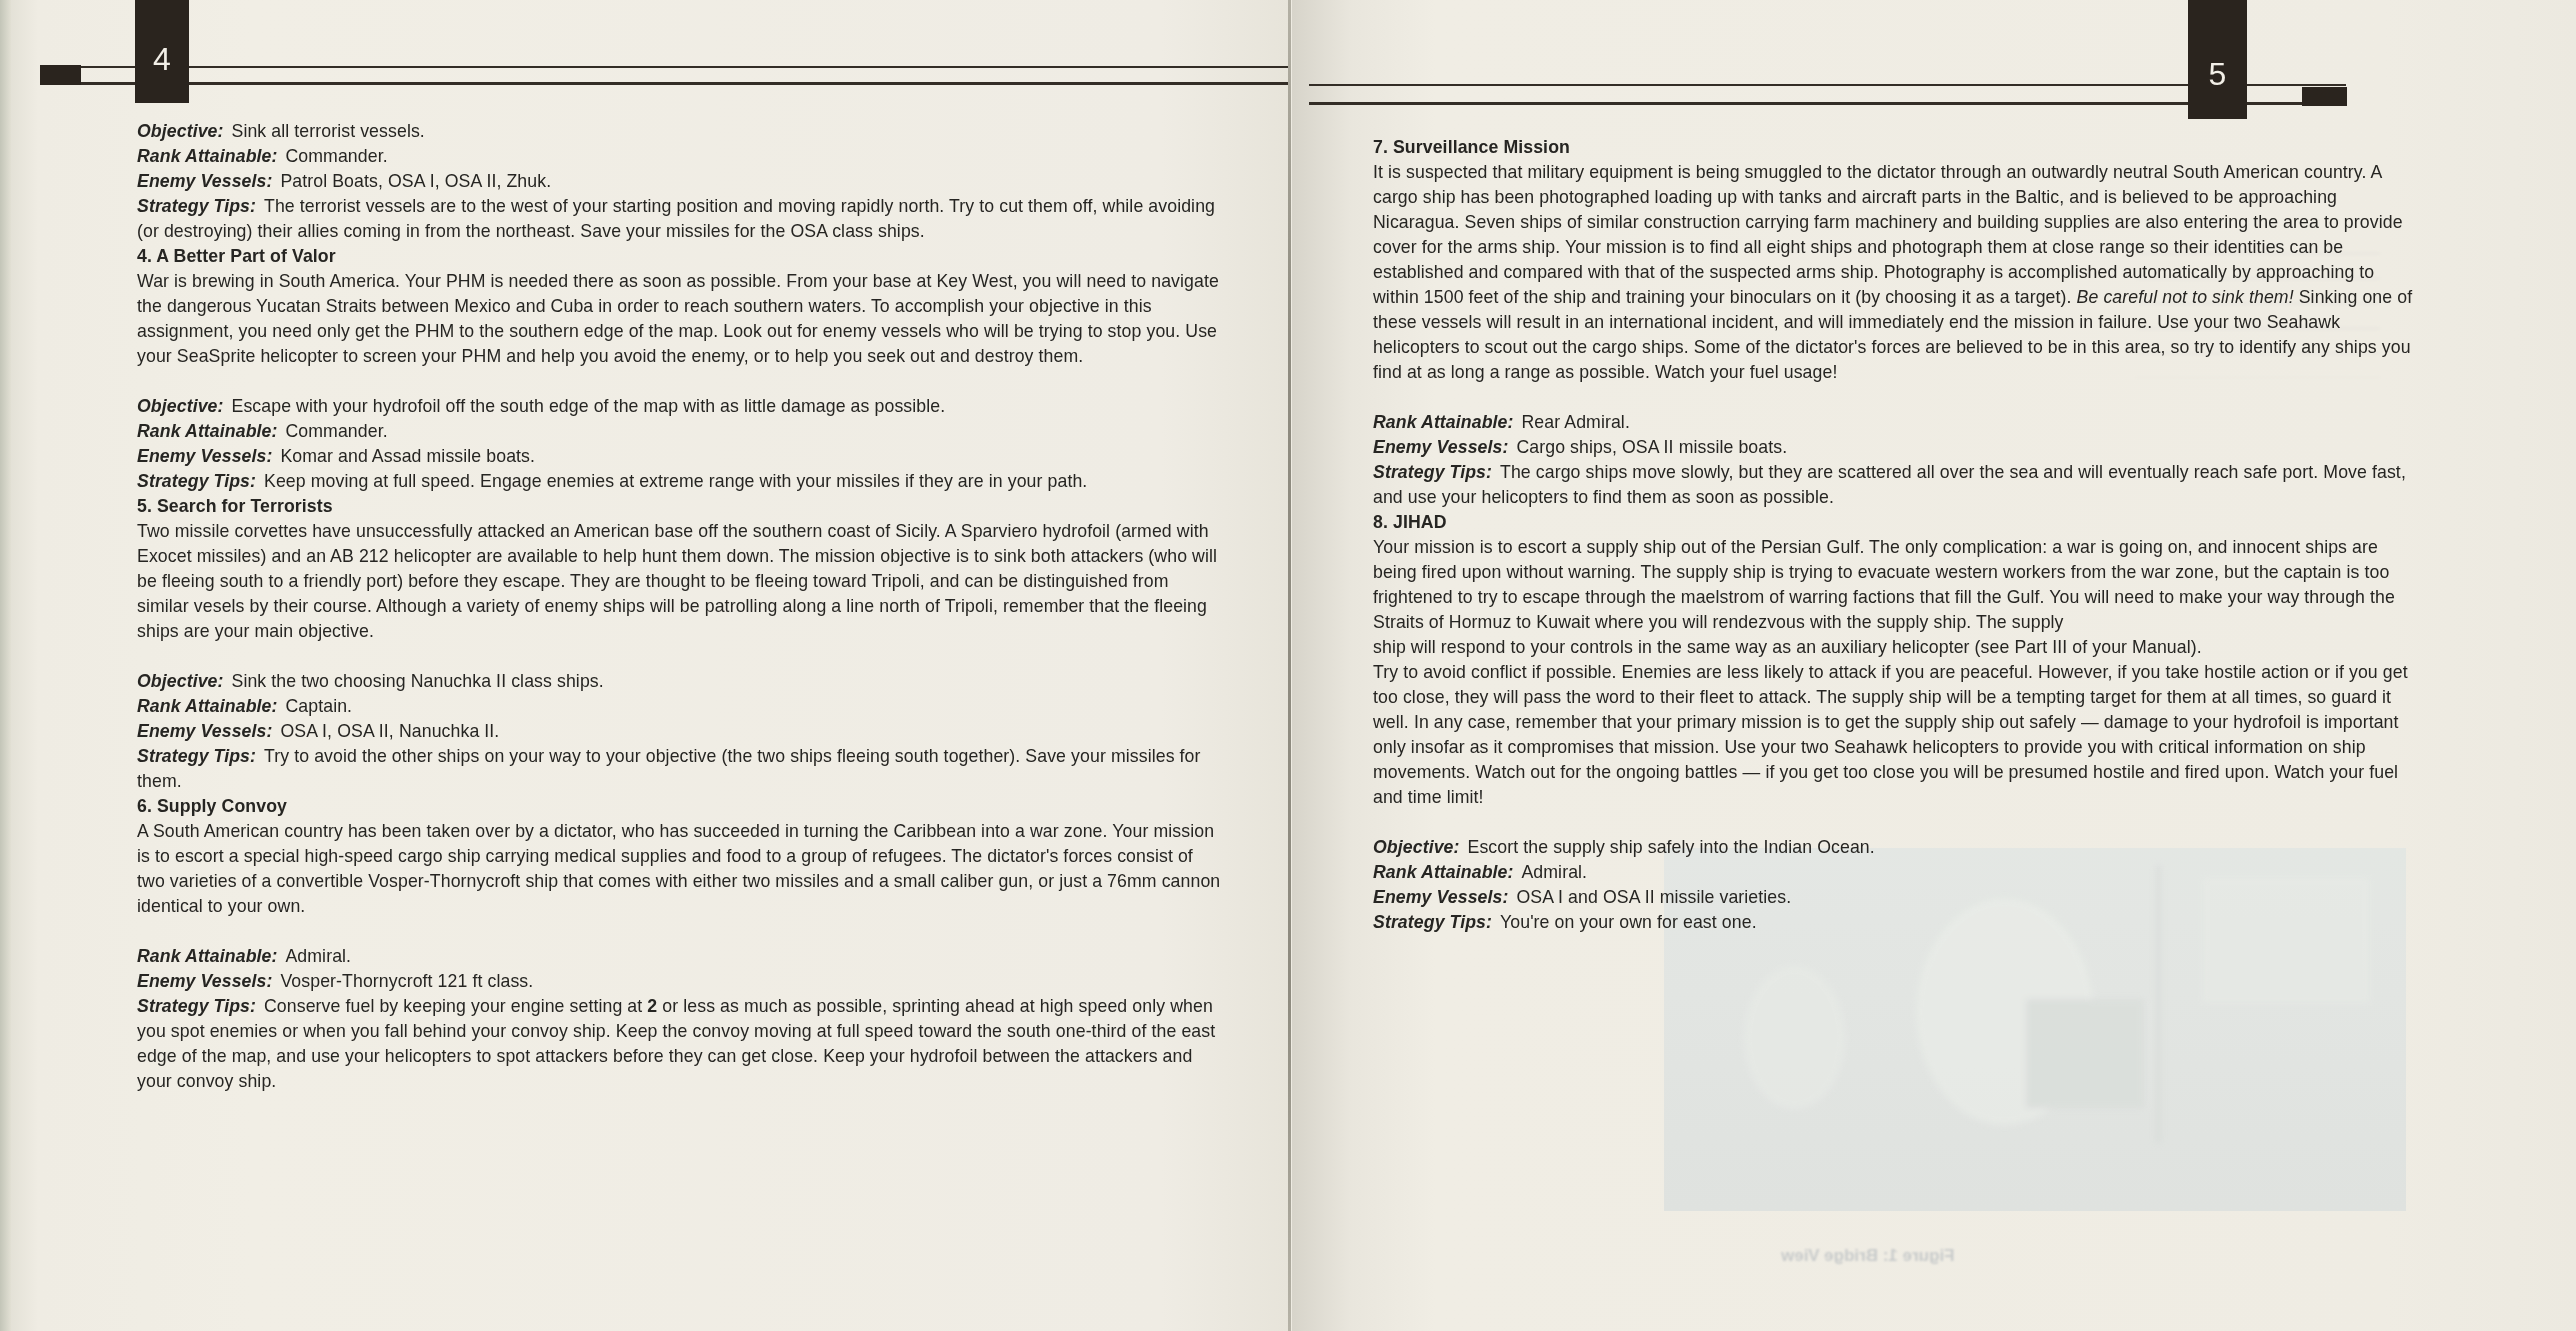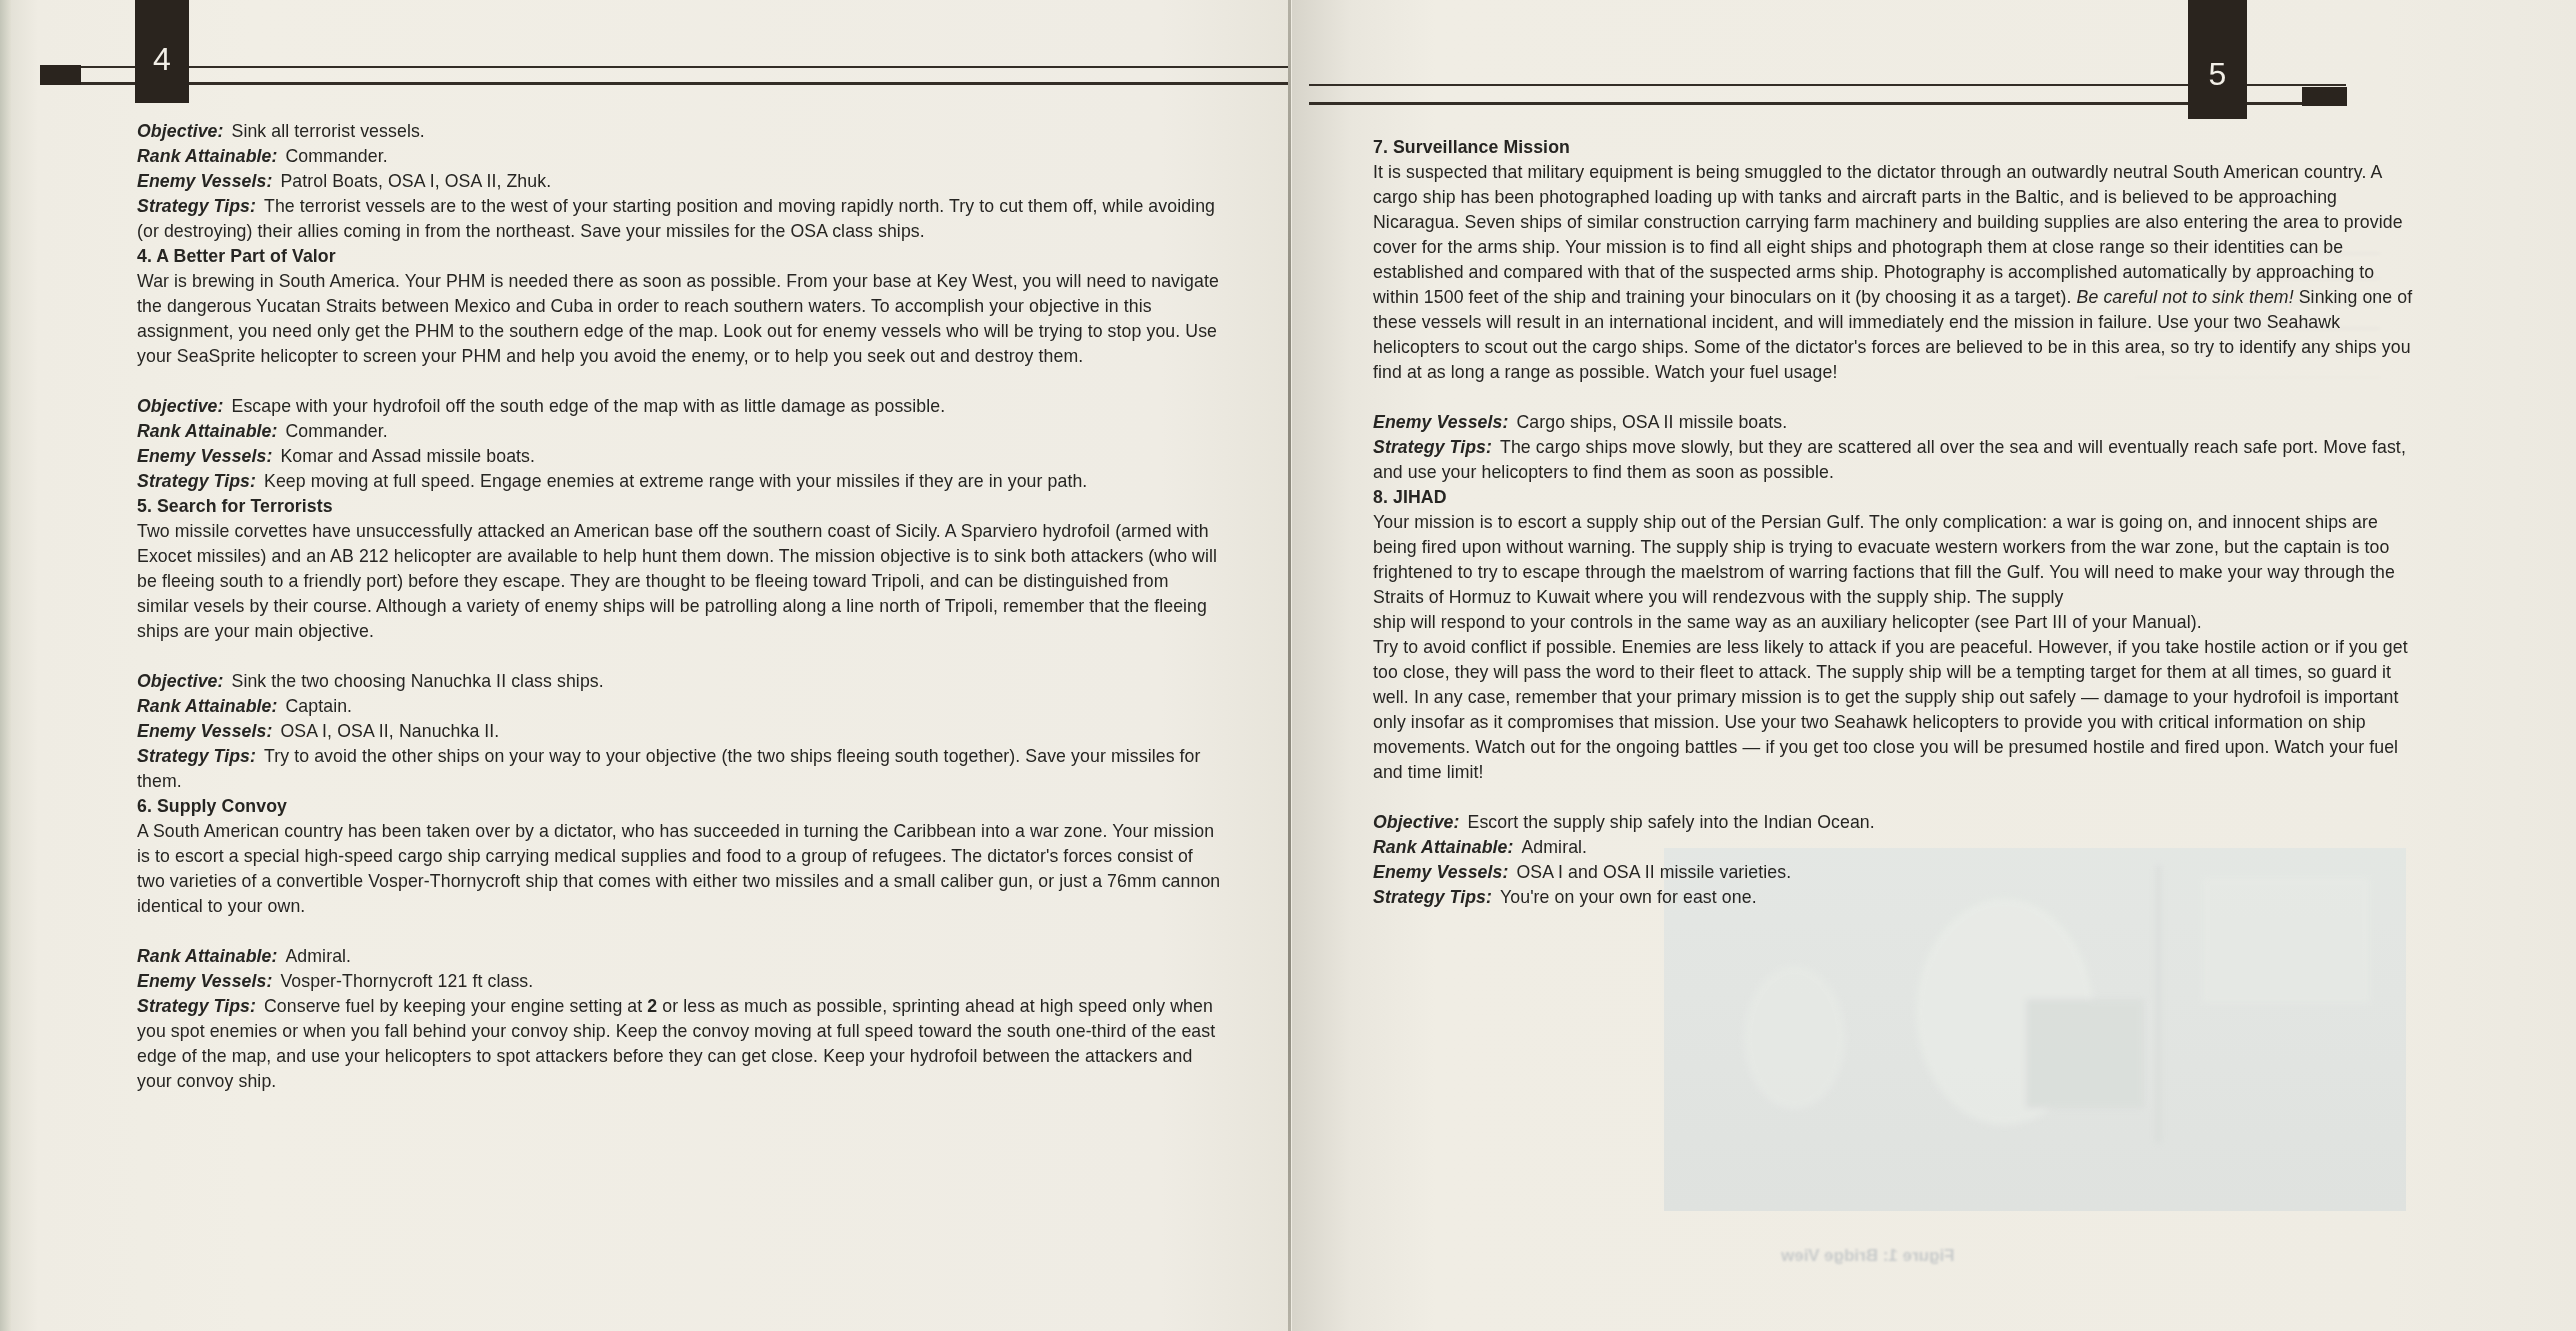--- a/index.html
+++ b/index.html
@@ -149,20 +149,21 @@
     </div>
   </div>
   <div class="ghost-caption">Figure 1: Bridge View</div>
 
   <div class="content content-right">
 
     <p class="para hd">7.  Surveillance Mission</p>
     <p class="para"><span>It is suspected that military equipment is being smuggled to the dictator through an outwardly neutral South American country.  A cargo ship has been photographed loading up with tanks and aircraft parts in the Baltic, and is believed to be approaching Nicaragua.  Seven ships of similar construction carrying farm machinery and building supplies are also entering the area to provide cover for the arms ship.  Your mission is to find all eight ships and photograph them at close range so their identities can be established and compared with that of the suspected arms ship.  Photography is accomplished automatically by approaching to within 1500 feet of the ship and training your binoculars on it (by choosing it as a target).  </span><span class="it">Be careful not to sink them!</span><span>  Sinking one of these vessels will result in an international incident, and will immediately end the mission in failure.  Use your two Seahawk helicopters to scout out the cargo ships.  Some of the dictator's forces are believed to be in this area, so try to identify any ships you find at as long a range as possible.  Watch your fuel usage!</span></p>
 
     <div class="blk">
+      <p class="para"><span class="lbl">Rank Attainable:</span><span class="ft">Rear Admiral.</span></p>
       <p class="para"><span class="lbl">Enemy Vessels:</span><span class="ft">Cargo ships, OSA II missile boats.</span></p>
       <p class="para"><span class="lbl">Strategy Tips:</span><span class="ft">The cargo ships move slowly, but they are scattered all over the sea and will eventually reach safe port. Move fast, and use your helicopters to find them as soon as possible.</span></p>
     </div>
 
     <p class="para hd blk">8.  JIHAD</p>
     <p class="para pre-line">Your mission is to escort a supply ship out of the Persian Gulf.  The only complication:  a war is going on, and innocent ships are being fired upon without warning.  The supply ship is trying to evacuate western workers from the war zone, but the captain is too frightened to try to escape through the maelstrom of warring factions that fill the Gulf.  You will need to make your way through the Straits of Hormuz to Kuwait where you will rendezvous with the supply ship.  The supply
 ship will respond to your controls in the same way as an auxiliary helicopter (see Part III of your Manual).
 Try to avoid conflict if possible.  Enemies are less likely to attack if you are peaceful.  However, if you take hostile action or if you get too close, they will pass the word to their fleet to attack.  The supply ship will be a tempting target for them at all times, so guard it well.  In any case, remember that your primary mission is to get the supply ship out safely — damage to your hydrofoil is important only insofar as it compromises that mission.  Use your two Seahawk helicopters to provide you with critical information on ship movements.  Watch out for the ongoing battles — if you get too close you will be presumed hostile and fired upon.  Watch your fuel and time limit!</p>
 
     <div class="blk">

